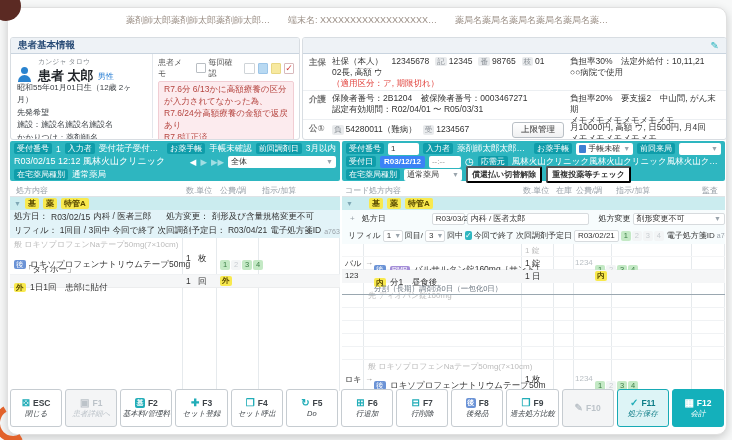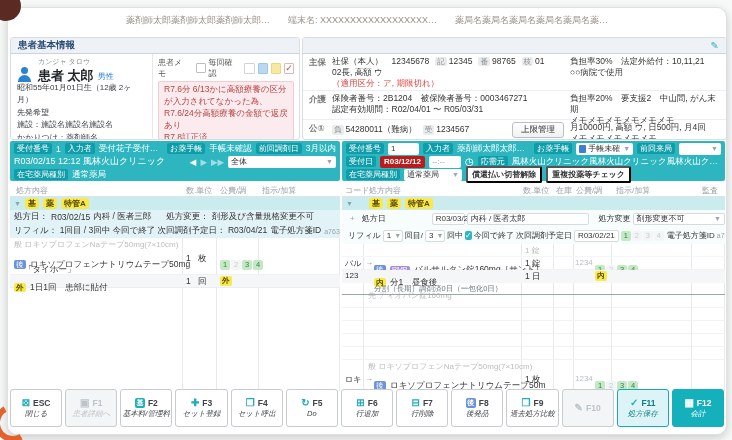--- a/index.html
+++ b/index.html
@@ -47,21 +47,21 @@
     font-size:8.5px;padding:1px 8px;color:#333;}
   .pencil{margin-left:auto;color:#2ab5bf;font-size:10px;}
   
   .rcv{position:absolute;top:133px;height:40px;background:#2eb6c0;border-radius:2px;color:#fff;
     padding:1px 4px;box-sizing:border-box;}
   .rcv-line{display:flex;align-items:center;gap:4px;height:13px;font-size:8.5px;white-space:nowrap;}
   .tbadge{background:#0f9daa;padding:0 3px;border-radius:2px;font-size:8px;line-height:11px;flex:0 0 auto;}
   .wbox{background:#fff;color:#333;border-radius:2px;height:12px;font-size:8px;display:inline-flex;
     align-items:center;padding:0 3px;box-sizing:border-box;}
   .caret{color:#9aa4ac;font-size:7px;margin-left:auto;padding-left:3px;}
-  .odate{background:#b91c1c;color:#fff;border-radius:2px;height:12px;font-size:8px;font-weight:bold;
+  .odate{background:#3b82f6;color:#fff;border-radius:2px;height:12px;font-size:8px;font-weight:bold;
     display:inline-flex;align-items:center;padding:0 4px;}
   .wbtn{background:#fff;color:#333;border-radius:2px;font-size:8px;font-weight:bold;padding:1px 4px;}
   .ellip{overflow:hidden;text-overflow:ellipsis;}
   .book{width:7px;height:8px;background:#3f7fd2;border-radius:1px;display:inline-block;margin-right:2px;}
   
   .colh{position:absolute;top:177px;font-size:8px;color:#98a0a8;}
   
   .rx{position:absolute;top:188px;height:194px;overflow:hidden;background:#fff;border-top:1px solid #dfe3e6;}
   .vl{position:absolute;top:0;bottom:0;width:1px;background:#e6eaed;}
   .rxrow{position:relative;box-sizing:border-box;}

